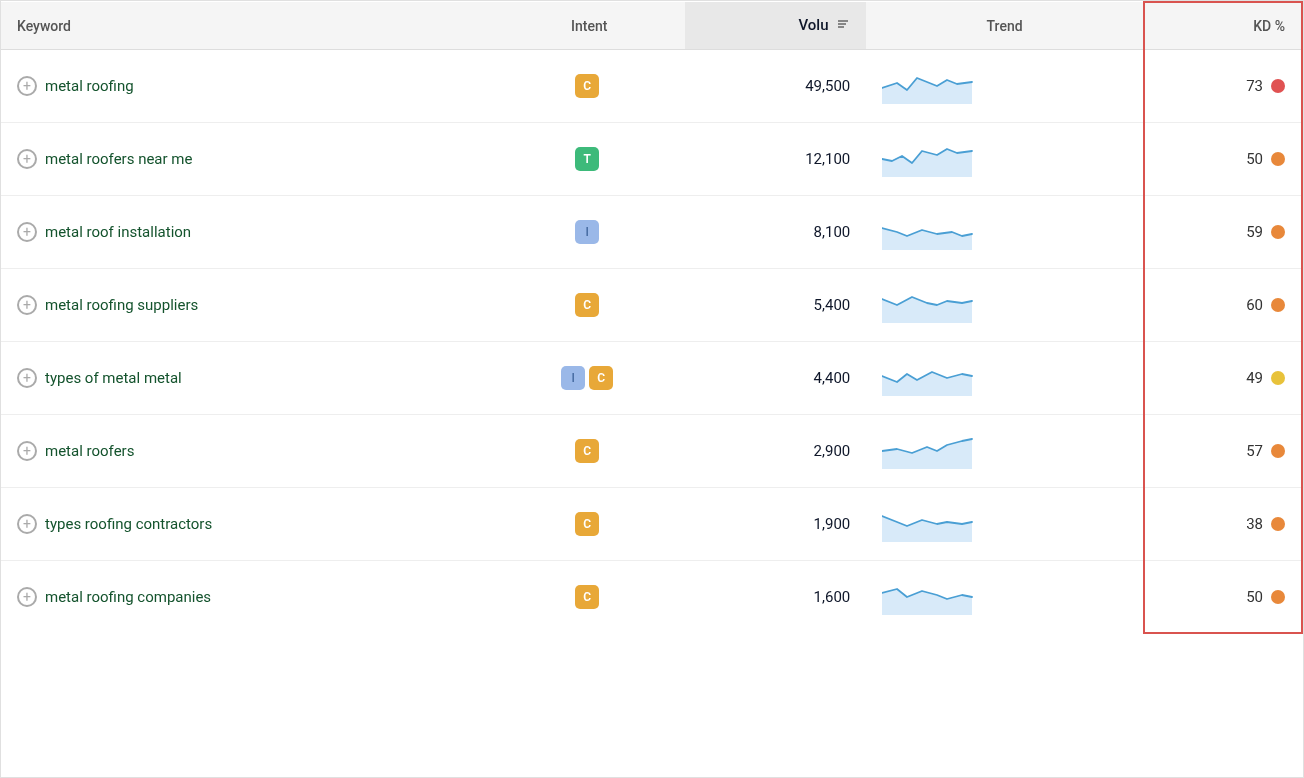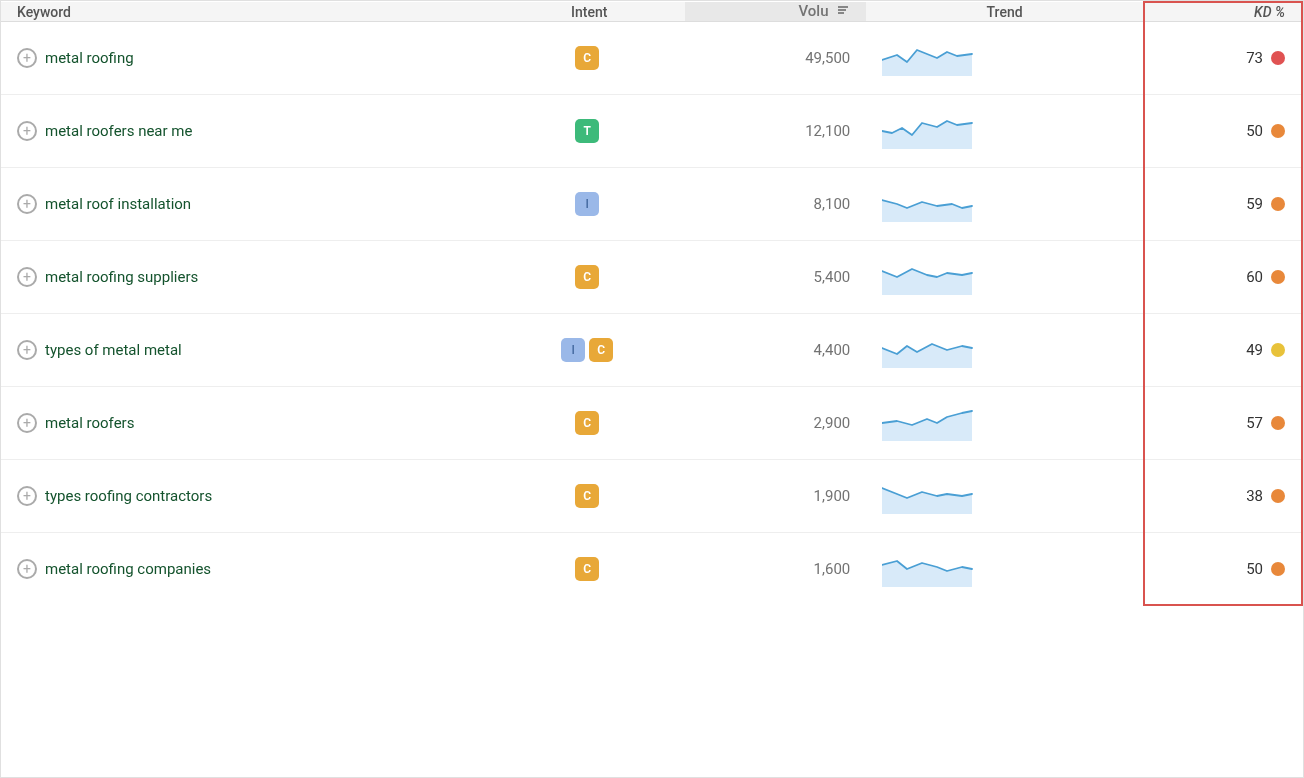--- a/index.html
+++ b/index.html
@@ -17,21 +17,21 @@
     }
     table {
       width: 100%;
       border-collapse: collapse;
     }
     thead tr {
       background: #f5f5f5;
       border-bottom: 1px solid #ddd;
     }
     thead th {
-      padding: 0 16px;
+      padding: 14px 16px;
       text-align: left;
       font-weight: 500;
       color: #555;
       font-size: 14px;
     }
     thead th.col-volume {
       background: #e8e8e8;
       text-align: right;
     }
     thead th.col-trend {
@@ -62,21 +62,20 @@
     }
     td.col-kd {
       border-left: 2.5px solid #d9534f;
       border-right: 2.5px solid #d9534f;
     }
     thead th.col-kd {
       border-top: 2.5px solid #d9534f;
       border-left: 2.5px solid #d9534f;
       border-right: 2.5px solid #d9534f;
       border-bottom: none;
-      font-style: italic;
     }
     tbody tr:last-child td.col-kd {
       border-bottom: 2.5px solid #d9534f;
     }
     .keyword-link {
       color: #14532d;
       text-decoration: none;
       font-size: 15px;
     }
     .add-icon {
@@ -109,21 +108,21 @@
       font-weight: 600;
       color: #fff;
       margin-right: 4px;
     }
     .intent-c { background: #e8a838; }
     .intent-t { background: #3dba7a; }
     .intent-i { background: #9ab8e8; color: #4a6fa5; }
     .col-volume {
       text-align: right;
       font-size: 15px;
-      color: #737373;
+      color: #0f172a;
     }
     .col-trend {
       text-align: center;
     }
     .kd-cell {
       display: flex;
       align-items: center;
       justify-content: flex-end;
       gap: 8px;
     }

